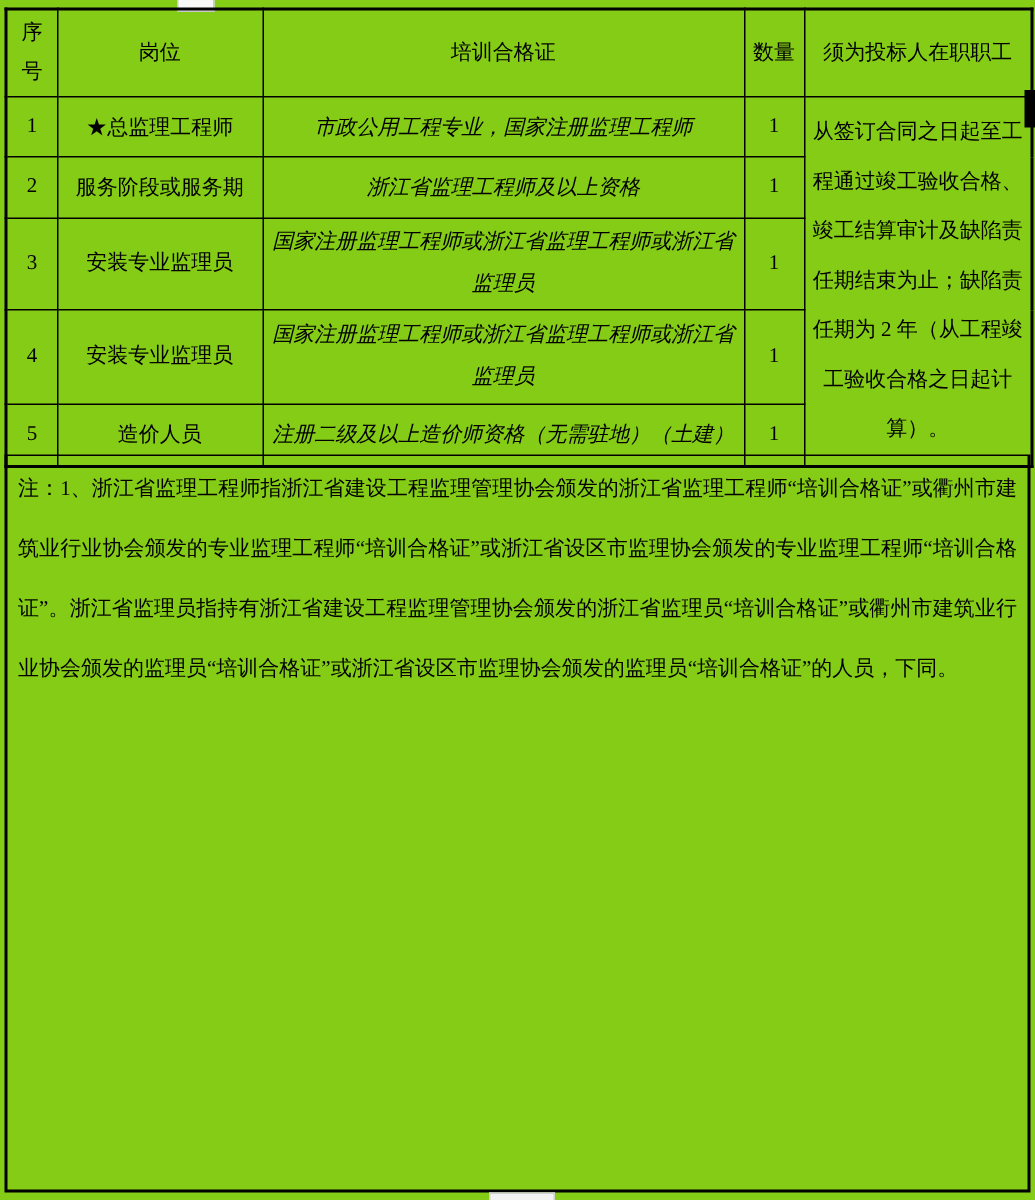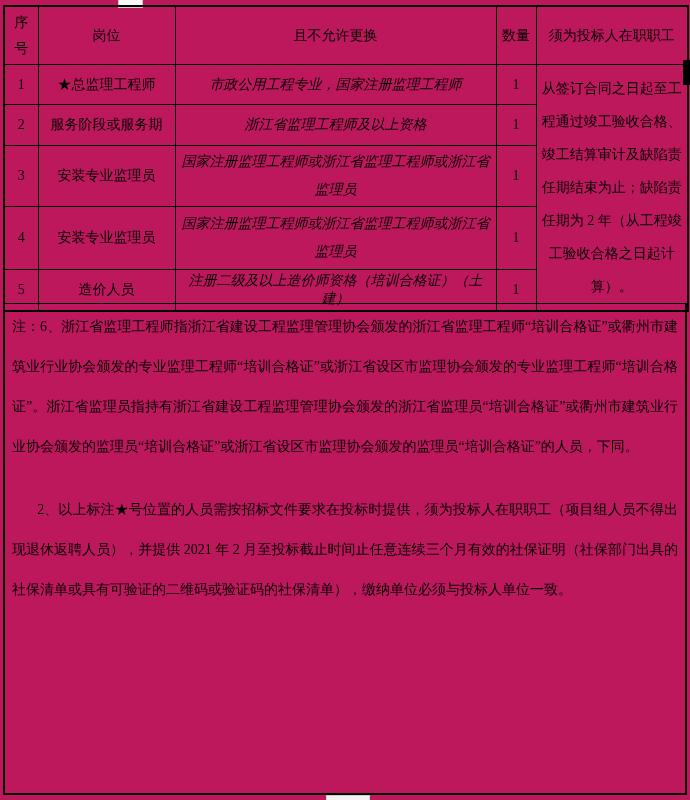--- a/index.html
+++ b/index.html
@@ -9,21 +9,21 @@
     height: 800px;
     background: #ffffff;
     font-family: "Liberation Serif", "DejaVu Serif", serif;
     color: #000000;
     overflow: hidden;
   }
   .page {
     position: relative;
     width: 690px;
     height: 800px;
-    background: #be185d;
+    background: #84cc16;
   }
   table.req-table {
     position: absolute;
     left: 3px;
     top: 5px;
     width: 684px;
     border-collapse: collapse;
     table-layout: fixed;
     border: 2px solid #000000;
   }
@@ -118,21 +118,21 @@
       <col class="c-no">
         <col class="c-pos">
         <col class="c-cert">
         <col class="c-qty">
         <col class="c-srv">
     </colgroup>
     <tbody>
       <tr class="hdr">
         <th>序号</th>
         <th>岗位</th>
-        <th>且不允许更换</th>
+        <th>培训合格证</th>
         <th>数量</th>
         <th>须为投标人在职职工</th>
       </tr>
       <tr class="r1">
         <td>1</td>
         <td class="cell-pos">★总监理工程师</td>
         <td class="cell-cert">市政公用工程专业，国家注册监理工程师</td>
         <td>1</td>
         <td class="cell-service" rowspan="5">从签订合同之日起至工程通过竣工验收合格、竣工结算审计及缺陷责任期结束为止；缺陷责任期为 2 年（从工程竣工验收合格之日起计算）。</td>
       </tr>
@@ -150,27 +150,26 @@
       </tr>
       <tr class="r4">
         <td>4</td>
         <td class="cell-pos">安装专业监理员</td>
         <td class="cell-cert">国家注册监理工程师或浙江省监理工程师或浙江省监理员</td>
         <td>1</td>
       </tr>
       <tr class="r5">
         <td>5</td>
         <td class="cell-pos">造价人员</td>
-        <td class="cell-cert">注册二级及以上造价师资格（培训合格证）（土建）</td>
+        <td class="cell-cert">注册二级及以上造价师资格（无需驻地）（土建）</td>
         <td>1</td>
       </tr>
     </tbody>
   </table>
 
   <div class="notes-box">
-    <p>注：6、浙江省监理工程师指浙江省建设工程监理管理协会颁发的浙江省监理工程师“培训合格证”或衢州市建筑业行业协会颁发的专业监理工程师“培训合格证”或浙江省设区市监理协会颁发的专业监理工程师“培训合格证”。浙江省监理员指持有浙江省建设工程监理管理协会颁发的浙江省监理员“培训合格证”或衢州市建筑业行业协会颁发的监理员“培训合格证”或浙江省设区市监理协会颁发的监理员“培训合格证”的人员，下同。</p>
-    <p class="indented">2、以上标注★号位置的人员需按招标文件要求在投标时提供，须为投标人在职职工（项目组人员不得出现退休返聘人员），并提供 2021 年 2 月至投标截止时间止任意连续三个月有效的社保证明（社保部门出具的社保清单或具有可验证的二维码或验证码的社保清单），缴纳单位必须与投标人单位一致。</p>
+    <p>注：1、浙江省监理工程师指浙江省建设工程监理管理协会颁发的浙江省监理工程师“培训合格证”或衢州市建筑业行业协会颁发的专业监理工程师“培训合格证”或浙江省设区市监理协会颁发的专业监理工程师“培训合格证”。浙江省监理员指持有浙江省建设工程监理管理协会颁发的浙江省监理员“培训合格证”或衢州市建筑业行业协会颁发的监理员“培训合格证”或浙江省设区市监理协会颁发的监理员“培训合格证”的人员，下同。</p>
   </div>
 
   <div class="artifact-right-bar"></div>
   <div class="artifact-bottom"></div>
 
 </div>
 
 </body></html>

